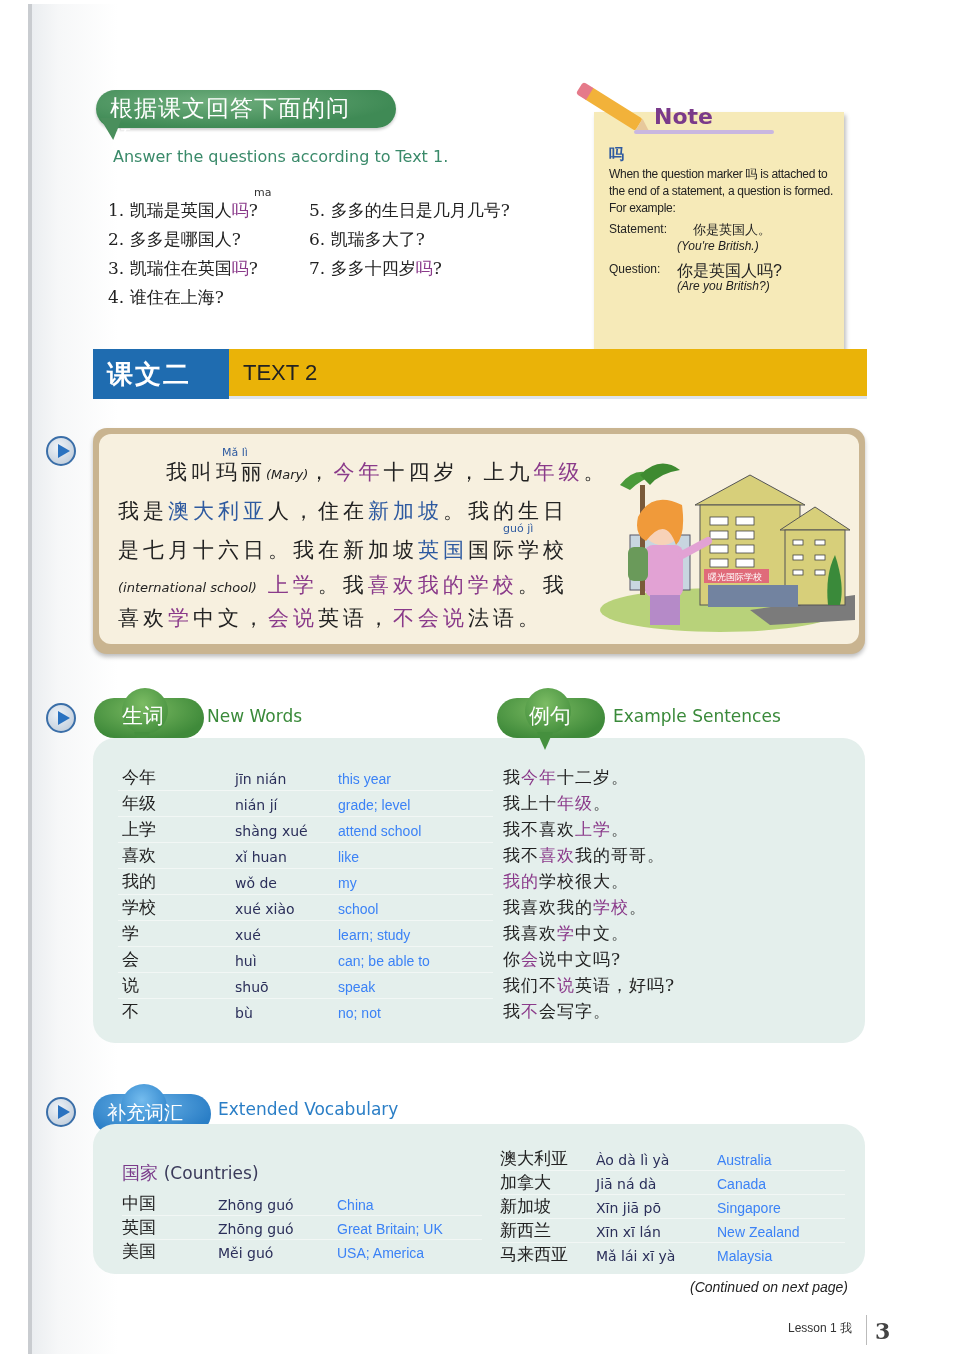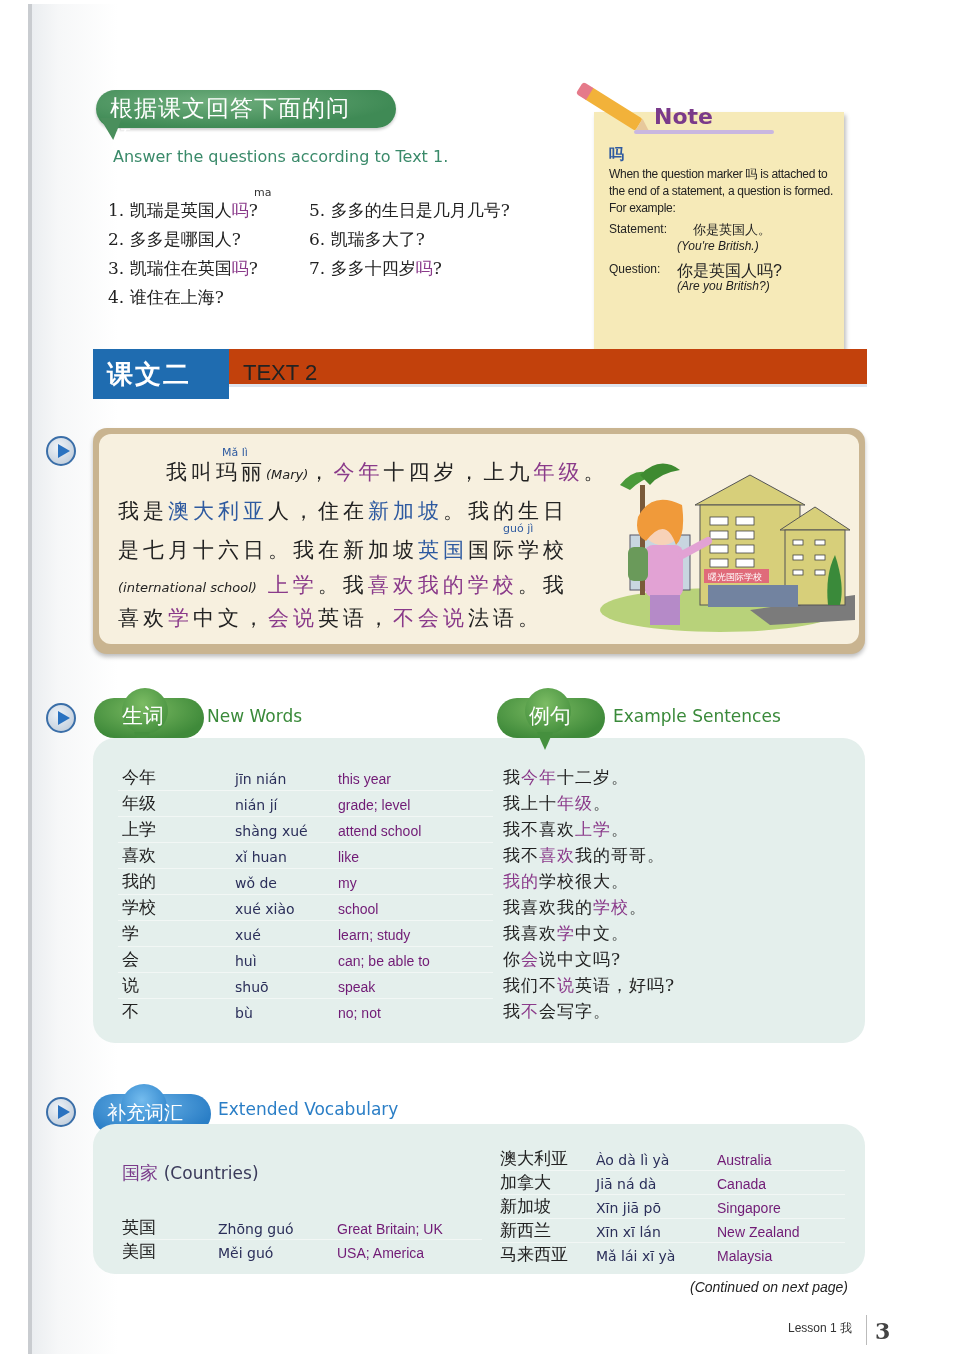--- a/index.html
+++ b/index.html
@@ -35,21 +35,21 @@
   .pencil::before { content:""; position:absolute; left:-10px; top:0; width:12px; height:14px; background:#e57a8a; border-radius:3px 0 0 3px; }
   .pencil::after { content:""; position:absolute; right:-12px; top:0; width:0; height:0; border-left:12px solid #e7c89c;
     border-top:7px solid transparent; border-bottom:7px solid transparent; }
   .note-ma { position:absolute; left:15px; top:33px; font-size:15px; color:#2e5aa0; font-weight:bold; }
   .note-body { position:absolute; left:15px; top:54px; width:230px; font-size:12px; line-height:17px; color:#222;
     font-family:"Liberation Sans", sans-serif; letter-spacing:-0.3px; }
   .note-row { position:absolute; font-size:12px; color:#222; font-family:"Liberation Sans", sans-serif; }
   .note-it { font-style: italic; }
 
   
-  .banner { position:absolute; left:93px; top:349px; width:774px; height:38px; background:#c2410c;
+  .banner { position:absolute; left:93px; top:349px; width:774px; height:50px; background:#eab308;
     border-bottom:3px solid #dde4ee;padding-left:16px; }
   .banner-tag { position:absolute; left:0; top:0; width:136px; height:50px; background:#1f6cb0; }
   .banner-tag span { position:absolute; left:14px; top:8px; font-size:26px; color:#fff; font-weight:bold; letter-spacing:2px; }
   .banner-label { position:absolute; left:150px; top:11px; font-size:22px; color:#222; font-family:"Liberation Sans", sans-serif; }
 
   
   .audio { position:absolute; width:30px; height:30px; border-radius:50%;
     background: radial-gradient(circle at 40% 35%, #eef3f8, #b8c6d6); border:2px solid #3a6ea8; }
   .audio::after { content:""; position:absolute; left:10px; top:6px; width:0; height:0;
     border-left:12px solid #2a72c0; border-top:7px solid transparent; border-bottom:7px solid transparent; }
@@ -79,21 +79,21 @@
 
   .sect-label { position:absolute; font-size:17px; color:#3a8a3a; font-family:"DejaVu Sans", sans-serif; }
   .sect-label.blue { color:#2a7ec6; }
 
   .panel { position:absolute; border-radius:22px; background:#e4efec; }
 
   .vrow { position:absolute; left:0; width:100%; height:26px; border-bottom:1px solid #f2f7f5; }
   .vc { position:absolute; white-space:nowrap; }
   .vc-zh { font-family:"DejaVu Serif", serif; font-size:17px; color:#222; }
   .vc-py { font-family:"DejaVu Sans", sans-serif; font-size:14px; color:#2b2f5a; }
-  .vc-en { font-family:"Liberation Sans", sans-serif; font-size:14px; color:#701a75; }
+  .vc-en { font-family:"Liberation Sans", sans-serif; font-size:14px; color:#3b82f6; }
   .ex { position:absolute; font-family:"DejaVu Serif", serif; font-size:17px; color:#222; white-space:nowrap; letter-spacing:1px; }
 
   .cat { position:absolute; left:122px; top:1161px; font-size:18px; color:#7a3a8a; }
   .cat small { font-size:17px; color:#3a3a5a; font-family:"DejaVu Sans", sans-serif; }
 
   .footer-cont { position:absolute; left:690px; top:1279px; font-size:14px; font-style:italic; color:#222; font-family:"Liberation Sans", sans-serif; }
   .footer-lesson { position:absolute; left:788px; top:1320px; font-size:12px; color:#333; font-family:"Liberation Sans", sans-serif; }
   .footer-div { position:absolute; left:866px; top:1315px; width:1px; height:30px; background:#bbb; }
   .footer-page { position:absolute; left:875px; top:1318px; font-size:22px; font-weight:bold; color:#444; font-family:"DejaVu Serif", serif; }
 </style>
@@ -311,20 +311,25 @@
 <div class="sect-label blue" style="left:218px;top:1099px;">Extended Vocabulary</div>
 
 <div class="panel" style="left:93px;top:1124px;width:772px;height:150px;"></div>
 
 <div class="cat">
   <span>国家</span>
   <small>(Countries)</small>
 </div>
 
 <div class="abs" style="left:122px;top:1192px;width:360px;height:75px;">
+  <div class="vrow" style="top:0px;height:24px;">
+    <span class="vc vc-zh" style="left:0;top:0;">中国</span>
+    <span class="vc vc-py" style="left:96px;top:5px;">Zhōng  guó</span>
+    <span class="vc vc-en" style="left:215px;top:5px;">China</span>
+  </div>
   <div class="vrow" style="top:24px;height:24px;">
     <span class="vc vc-zh" style="left:0;top:0;">英国</span>
     <span class="vc vc-py" style="left:96px;top:5px;">Zhōng  guó</span>
     <span class="vc vc-en" style="left:215px;top:5px;">Great Britain; UK</span>
   </div>
   <div class="vrow" style="top:48px;height:24px;border-bottom:none;">
     <span class="vc vc-zh" style="left:0;top:0;">美国</span>
     <span class="vc vc-py" style="left:96px;top:5px;">Měi  guó</span>
     <span class="vc vc-en" style="left:215px;top:5px;">USA; America</span>
   </div>

